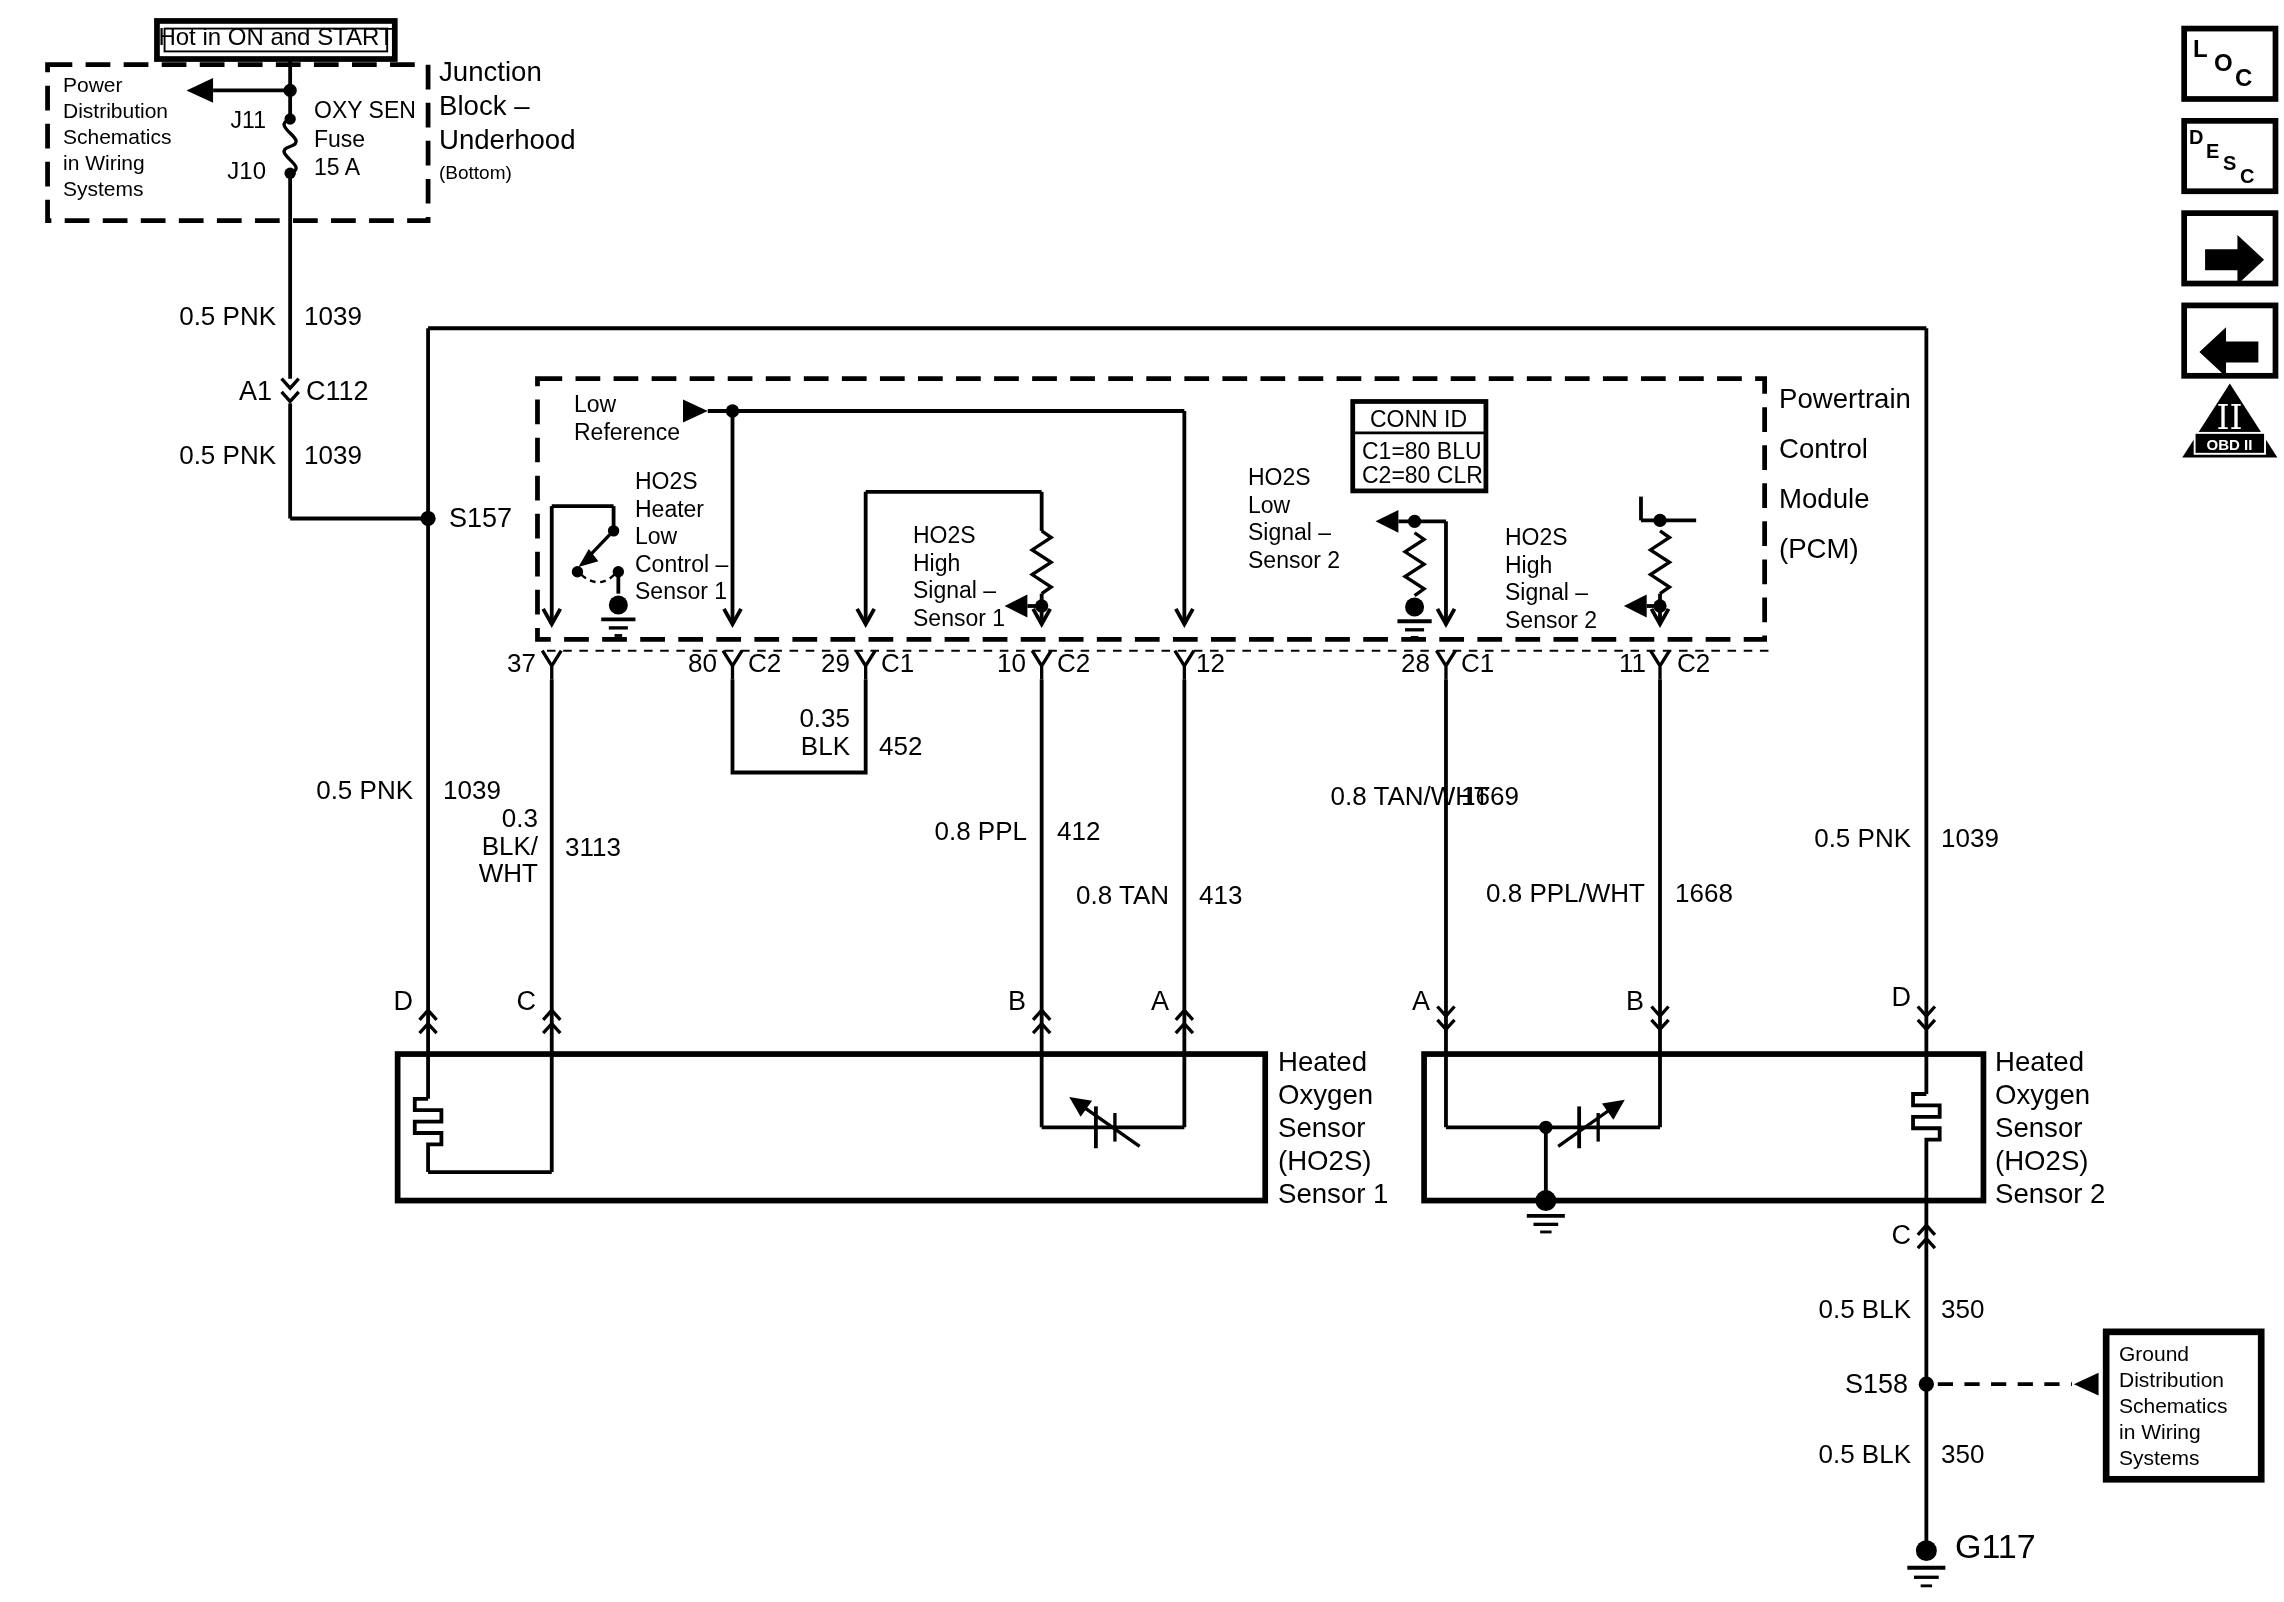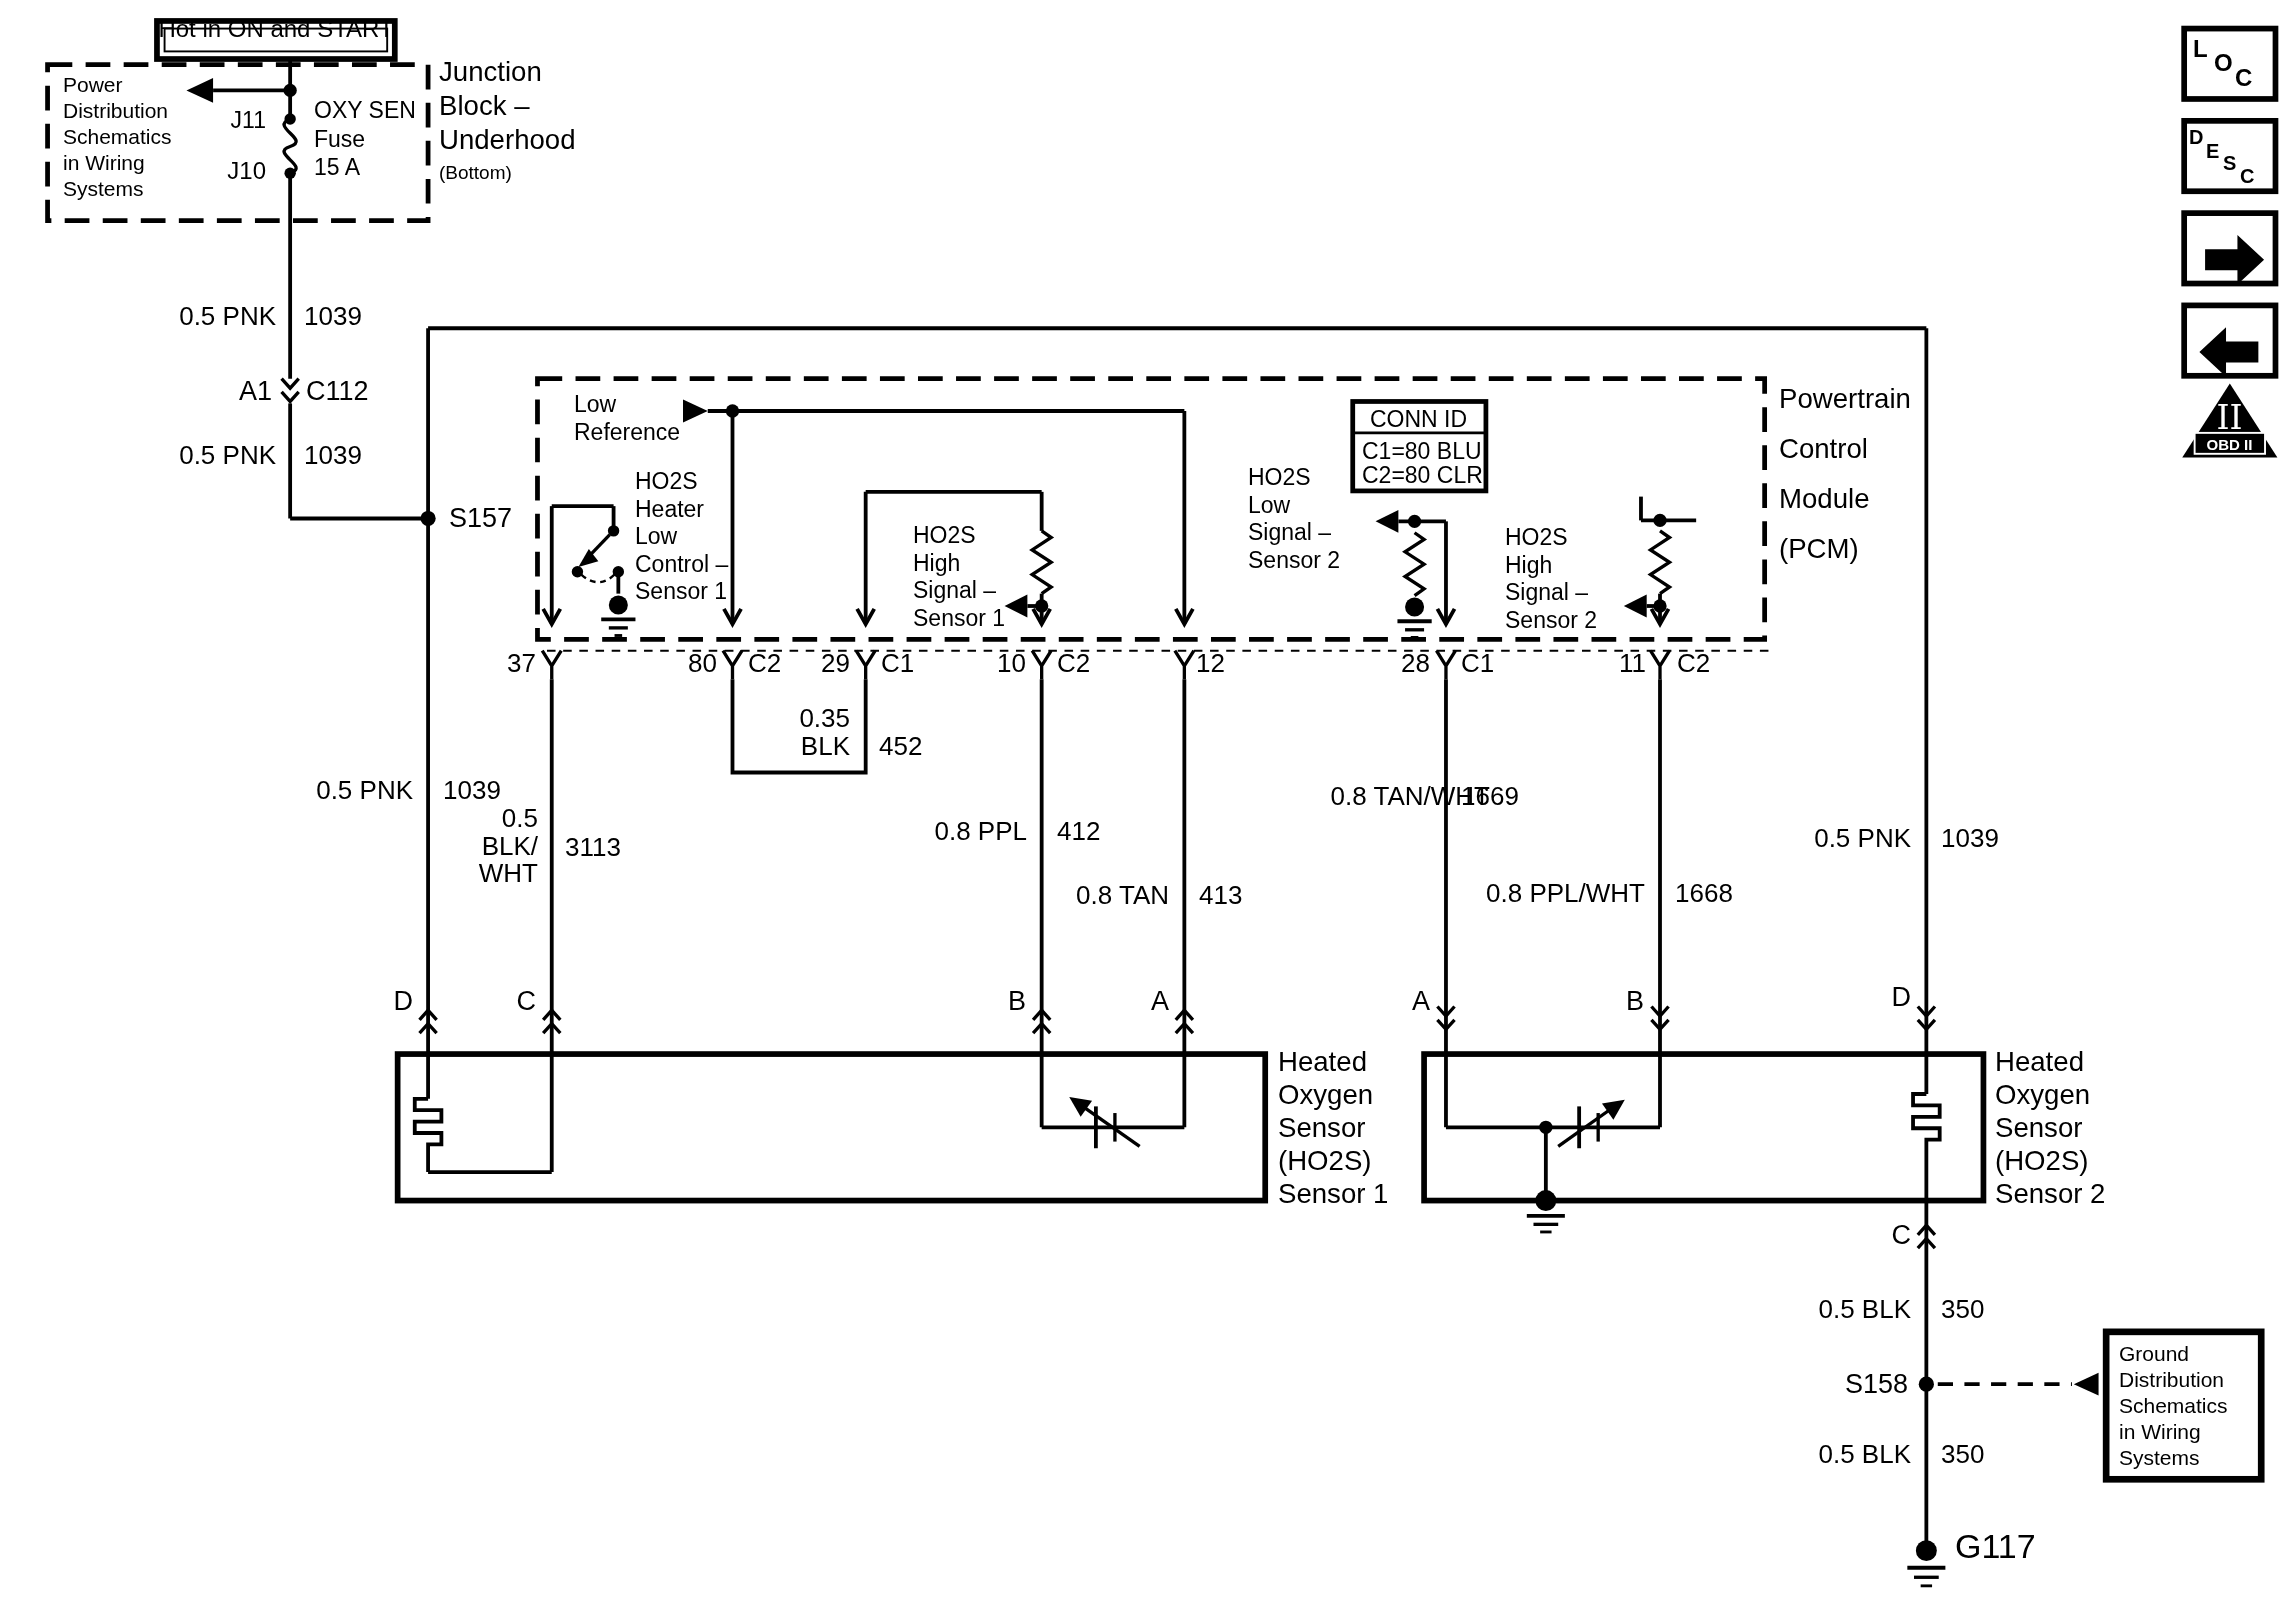--- a/index.html
+++ b/index.html
@@ -189,21 +189,21 @@
     <rect x="2296" y="321" width="96" height="74"></rect>
   </g>
   <g fill="#000" stroke="none">
     <polygon points="2318,262 2352,262 2352,247 2380,273 2352,299 2352,284 2318,284"></polygon>
     <polygon points="2374,359 2340,359 2340,344 2312,370 2340,396 2340,381 2374,381"></polygon>
     <polygon points="2344,403 2294,481 2394,481"></polygon>
   </g>
   <rect x="2307" y="455" width="74" height="22" fill="#000" stroke="#fff" stroke-width="2"></rect>
 </svg>
 
-<div class="lbl ctr" style="left:157px;top:15px;width:238px;font-size:24px">Hot in ON and START</div>
+<div class="lbl ctr" style="left:157px;top:23px;width:238px;font-size:24px">Hot in ON and START</div>
 <div class="lbl" style="left:63px;top:72px;font-size:21px;line-height:26px">Power
 Distribution
 Schematics
 in Wiring
 Systems</div>
 <div class="lbl ra" style="left:185px;top:107px;width:81px;font-size:23px">J11</div>
 <div class="lbl ra" style="left:185px;top:157px;width:81px;font-size:24px">J10</div>
 <div class="lbl" style="left:314px;top:96px;font-size:23px;line-height:28.5px">OXY SEN
 Fuse
 15 A</div>
@@ -215,21 +215,21 @@
 <div class="lbl ra" style="left:133px;top:302px;width:143px">0.5 PNK</div>
 <div class="lbl" style="left:304px;top:302px">1039</div>
 <div class="lbl ra" style="left:205px;top:376px;width:67px;font-size:27px">A1</div>
 <div class="lbl" style="left:306px;top:376px;font-size:27px">C112</div>
 <div class="lbl ra" style="left:133px;top:441px;width:143px">0.5 PNK</div>
 <div class="lbl" style="left:304px;top:441px">1039</div>
 <div class="lbl" style="left:449px;top:503px;font-size:27px">S157</div>
 
 <div class="lbl ra" style="left:270px;top:776px;width:143px">0.5 PNK</div>
 <div class="lbl" style="left:443px;top:776px">1039</div>
-<div class="lbl ra" style="left:424px;top:805px;width:114px;line-height:27.6px">0.5
+<div class="lbl ra" style="left:424px;top:805px;width:114px;line-height:27.6px">0.3
 BLK/
 WHT</div>
 <div class="lbl" style="left:565px;top:833px">3113</div>
 <div class="lbl ra" style="left:736px;top:705px;width:114px;line-height:27.6px">0.35
 BLK</div>
 <div class="lbl" style="left:879px;top:732px">452</div>
 <div class="lbl ra" style="left:884px;top:817px;width:143px">0.8 PPL</div>
 <div class="lbl" style="left:1057px;top:817px">412</div>
 <div class="lbl ra" style="left:1026px;top:881px;width:143px">0.8 TAN</div>
 <div class="lbl" style="left:1199px;top:881px">413</div>

